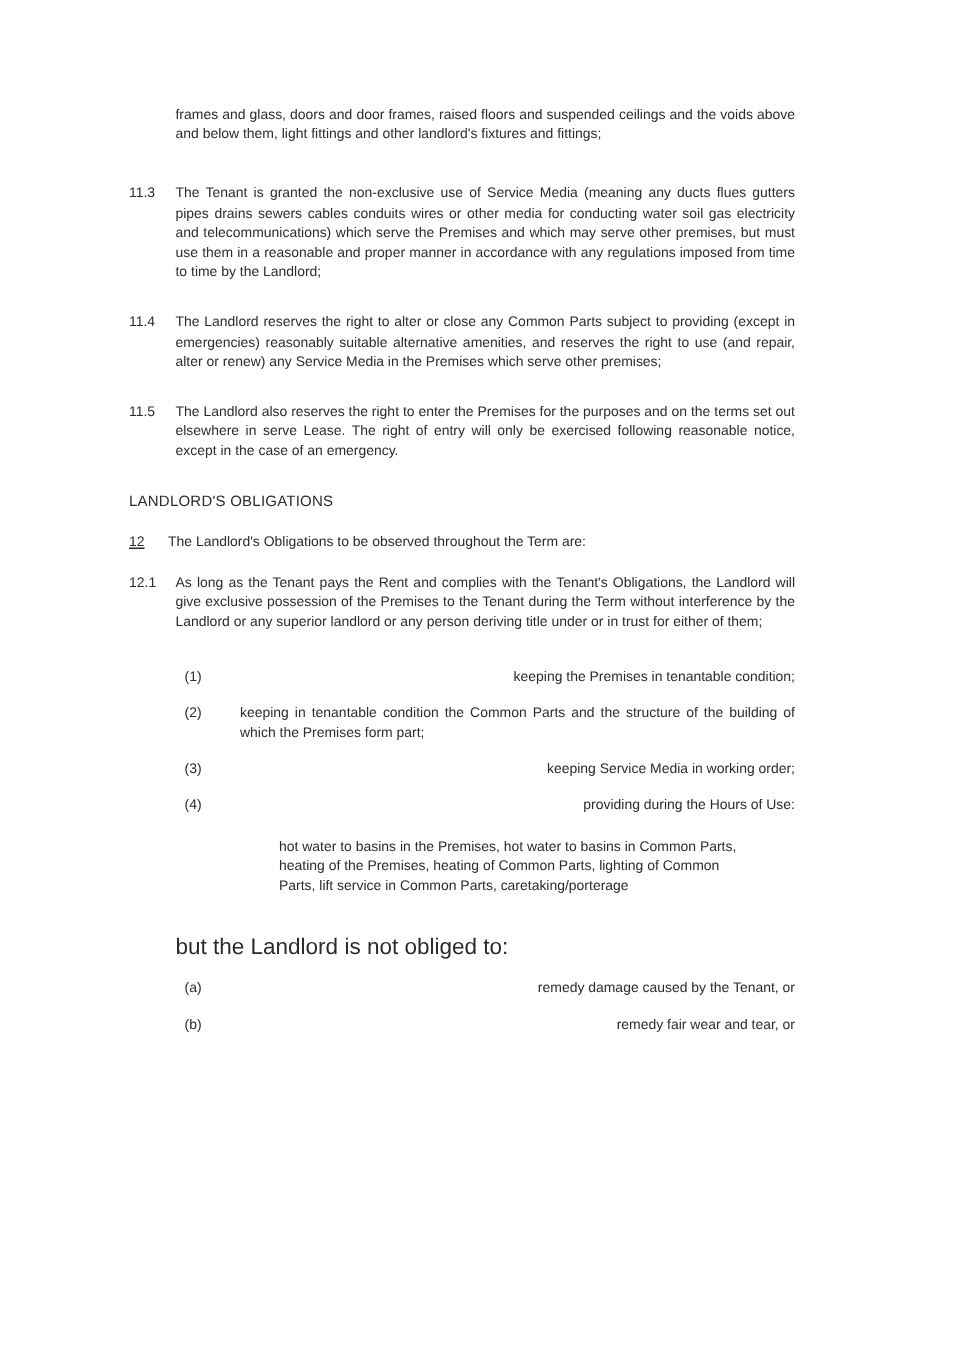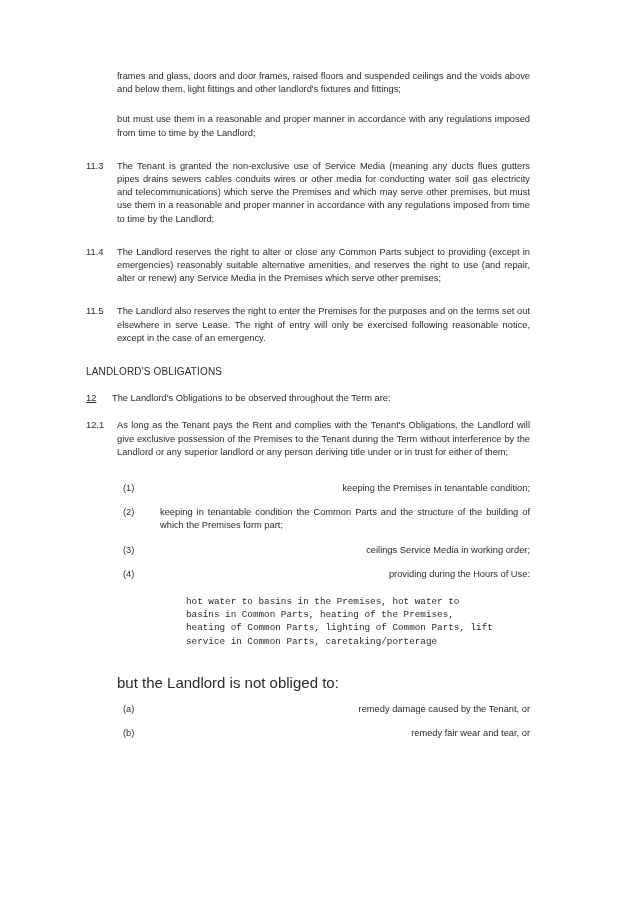--- a/index.html
+++ b/index.html
@@ -61,21 +61,20 @@
     margin-left: 74px;           
     width: 370px;
     font-size: 9.3px;
     line-height: 13.2px;
     text-align: left;
     margin-bottom: 11px;
   }
   .quoted.deep {
     margin-left: 100px;          
     width: 310px;
-    font-family: Liberation Mono, monospace;
   }
 
   
   .heading {
     font-size: 10px;
     line-height: 13.2px;
     margin-bottom: 14px;
     letter-spacing: 0.15px;
   }
 
@@ -125,24 +124,20 @@
       <div class="num"></div>
       <div class="body">frames and glass, doors and door frames, raised floors and suspended ceilings and the voids above and below them, light fittings and other landlord's fixtures and fittings;</div>
     </div>
 
 
     <div class="gap-sm"></div>
 
 
     <div class="gap-sm"></div>
 
-    <div class="clause">
-      <div class="num"></div>
-      <div class="body">but must use them in a reasonable and proper manner in accordance with any regulations imposed from time to time by the Landlord;</div>
-    </div>
 
     <div class="gap-md"></div>
 
     <div class="clause">
       <div class="num">11.3</div>
       <div class="body">The Tenant is granted the non-exclusive use of Service Media (meaning any ducts flues gutters pipes drains sewers cables conduits wires or other media for conducting water soil gas electricity and telecommunications) which serve the Premises and which may serve other premises, but must use them in a reasonable and proper manner in accordance with any regulations imposed from time to time by the Landlord;</div>
     </div>
 
     <div class="gap-md"></div>
 
@@ -184,21 +179,21 @@
       <div class="body noj">keeping the Premises in tenantable condition;</div>
     </div>
 
     <div class="sub">
       <div class="marker">(2)</div>
       <div class="body">keeping in tenantable condition the Common Parts and the structure of the building of which the Premises form part;</div>
     </div>
 
     <div class="sub">
       <div class="marker">(3)</div>
-      <div class="body noj">ceilings Service Media in working order;</div>
+      <div class="body noj">keeping Service Media in working order;</div>
     </div>
 
     <div class="sub">
       <div class="marker">(4)</div>
       <div class="body noj">providing during the Hours of Use:</div>
     </div>
 
     <div class="gap-sm"></div>
 
     <div class="quoted deep">hot water to basins in the Premises, hot water to basins in Common Parts, heating of the Premises, heating of Common Parts, lighting of Common Parts, lift service in Common Parts, caretaking/porterage</div>

